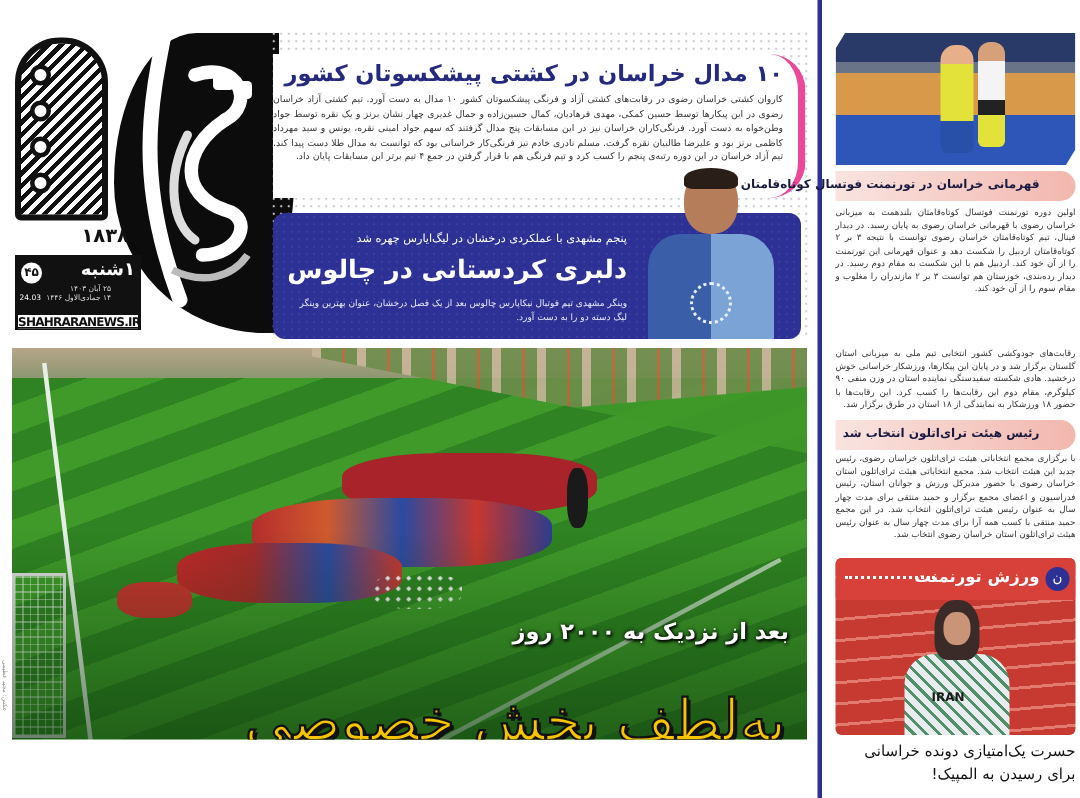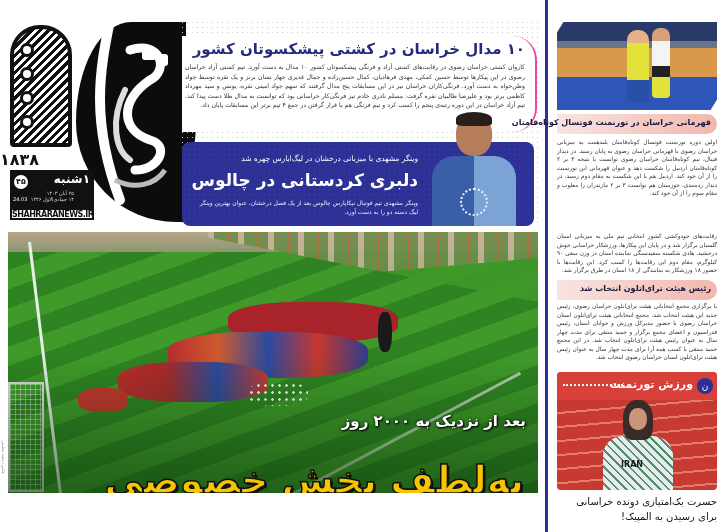--- a/index.html
+++ b/index.html
@@ -8,31 +8,31 @@
 
   .page { position: absolute; left: 0; top: 0; width: 720px; height: 532px; background: #fff; }
 
   
   .masthead { position: absolute; left: 0; top: 0; width: 180px; height: 230px; }
   .logo-dark { position: absolute; left: 76px; top: 22px; width: 110px; height: 200px; background: #0c0c0c; border-radius: 55px 0 0 100px / 100px 0 0 100px; }
   .logo-dark::after { content: ""; position: absolute; right: -10px; top: 10px; width: 100px; height: 180px; border-radius: 50%; background: #0c0c0c; }
   .logo-script { position: absolute; left: 80px; top: 10px; width: 100px; height: 200px; }
   .emblem { position: absolute; left: 10px; top: 25px; width: 62px; height: 122px; border: 4px solid #111; border-radius: 30px 30px 4px 4px; background: repeating-linear-gradient(135deg,#111 0 3px,#fff 3px 6px); }
   .emblem .dot { position: absolute; left: 6px; width: 14px; height: 14px; border: 3px solid #111; border-radius: 50%; background: #fff; }
-  .year { position: absolute; left: 0; top: 150px; width: 66px; font-size: 16px; font-weight: bold; color: #111; letter-spacing: 6px; text-align: left; direction: rtl; }
+  .year { position: absolute; left: 20px; top: 150px; width: 66px; font-size: 13px; font-weight: bold; color: #111; letter-spacing: 6px; text-align: right; direction: rtl; }
   .datebox { position: absolute; left: 10px; top: 170px; width: 84px; height: 50px; background: #111; color: #fff; }
   .datebox .day { position: absolute; right: 4px; top: 2px; font-size: 12px; font-weight: bold; direction: rtl; }
   .datebox .num { position: absolute; left: 4px; top: 5px; width: 14px; height: 14px; border-radius: 50%; background: #fff; color: #111; font-size: 8px; font-weight: bold; text-align: center; line-height: 14px; }
   .datebox .small { position: absolute; left: 20px; top: 20px; width: 44px; font-size: 5px; color: #ddd; direction: rtl; line-height: 6px; }
   .datebox .code { position: absolute; left: 3px; top: 26px; font-size: 5px; }
   .datebox .site { position: absolute; left: 2px; bottom: 1px; right: 2px; font-size: 8px; font-weight: bold; letter-spacing: -0.5px; background: #fff; color: #111; text-align: center; text-decoration: underline; }
 
   
   .dots-bg { position: absolute; left: 180px; top: 20px; width: 360px; height: 205px; background-image: radial-gradient(#c8c8d4 0.8px, transparent 1px); background-size: 5px 5px; }
-  .top-story { position: absolute; left: 182px; top: 36px; width: 355px; height: 96px; background: #fff; border-right: 2px solid #ec4899; border-radius: 0 24px 24px 0; }
+  .top-story { position: absolute; left: 182px; top: 36px; width: 355px; height: 96px; background: #fff; border-right: 5px solid #ec4899; border-radius: 0 24px 24px 0; }
   .top-title { position: absolute; right: 10px; top: 4px; font-size: 15px; font-weight: bold; color: #262a7f; direction: rtl; white-space: nowrap; }
   .top-body { position: absolute; right: 10px; top: 26px; width: 340px; font-size: 6.2px; line-height: 9.5px; color: #333; direction: rtl; text-align: justify; }
 
   .blue-box { position: absolute; left: 182px; top: 142px; width: 352px; height: 84px; background: #2d3094; border-radius: 8px 8px 8px 8px; overflow: visible; }
   .blue-box::before { content: ""; position: absolute; inset: 0; border-radius: 8px; background-image: radial-gradient(rgba(255,255,255,0.08) 0.8px, transparent 1px); background-size: 5px 5px; }
   .player { position: absolute; right: 14px; top: -32px; width: 92px; height: 116px; }
   .player .head { position: absolute; left: 28px; top: 4px; width: 36px; height: 42px; border-radius: 45%; background: #b57d5a; }
   .player .hair { position: absolute; left: 28px; top: 2px; width: 36px; height: 14px; border-radius: 50% 50% 20% 20%; background: #2a1e18; }
   .player .body { position: absolute; left: 4px; top: 46px; width: 84px; height: 70px; border-radius: 22px 22px 0 0; background: linear-gradient(90deg,#3a5fa8 0 50%,#7ca3d6 50% 100%); }
   .player .crest { position: absolute; left: 32px; top: 78px; width: 28px; height: 28px; border-radius: 50%; border: 2px dotted #e8eef8; }
@@ -45,32 +45,32 @@
   .main-photo .wall { position: absolute; left: 0; top: 0; width: 530px; height: 20px; background: linear-gradient(#b7a68a,#8c9770); }
   .main-photo .fence { position: absolute; left: 200px; top: 0; width: 330px; height: 70px; background: linear-gradient(175deg, transparent 0 55%, #3f9a2a 56%), repeating-linear-gradient(90deg,#c8b59a 0 6px,#6e8d4c 6px 20px, #b66a3c 20px 22px, #6e8d4c 22px 30px); clip-path: polygon(0 0,100% 0,100% 100%,0 8%); opacity: .9; }
   .main-photo .line1 { position: absolute; left: 20px; top: 10px; width: 3px; height: 300px; background: #e6efe6; transform: rotate(-7deg); transform-origin: top; }
   .main-photo .line2 { position: absolute; left: 230px; top: 210px; width: 300px; height: 3px; background: rgba(230,239,230,.7); transform: rotate(-28deg); }
   .main-photo .goal { position: absolute; left: 0; top: 150px; width: 36px; height: 110px; border: 2px solid #ddd; background: repeating-linear-gradient(0deg,rgba(255,255,255,.4) 0 1px,transparent 1px 5px), repeating-linear-gradient(90deg,rgba(255,255,255,.4) 0 1px,transparent 1px 5px); }
   .main-photo .crowd { position: absolute; left: 70px; top: 70px; width: 330px; height: 110px; }
   .crowd .blob { position: absolute; border-radius: 40%; }
   .main-photo .fade { position: absolute; left: 0; bottom: 0; width: 530px; height: 140px; background: linear-gradient(transparent, rgba(10,50,10,0.55)); }
   .kicker1 { position: absolute; right: 12px; top: 180px; font-size: 15px; font-weight: bold; color: #fff; direction: rtl; white-space: nowrap; text-shadow: 0 0 3px #000, 1px 1px 2px #000; }
   .kicker2 { position: absolute; right: 12px; top: 202px; font-size: 15px; font-weight: bold; color: #fff; direction: rtl; white-space: nowrap; text-shadow: 0 0 3px #000, 1px 1px 2px #000; }
-  .headline { position: absolute; right: 14px; top: 226px; font-size: 38px; font-weight: bold; color: #f6c500; direction: rtl; white-space: nowrap; -webkit-text-stroke: 1.5px #111; text-shadow: 2px 2px 0 #111; letter-spacing: 1px; }
+  .headline { position: absolute; right: 14px; top: 226px; font-size: 38px; font-weight: normal; color: #f6c500; direction: rtl; white-space: nowrap; -webkit-text-stroke: 1.5px #111; text-shadow: 2px 2px 0 #111; letter-spacing: 1px; }
 
   
   .vdivider { position: absolute; left: 545px; top: 0; width: 3px; height: 532px; background: #2d3094; }
 
   
   .rcol { position: absolute; left: 552px; top: 0; width: 168px; height: 532px; }
   .futsal-photo { position: absolute; left: 5px; top: 22px; width: 160px; height: 88px; background: linear-gradient(180deg,#2a3a68 0 22%,#6a7488 22% 30%,#d89a4a 30% 62%,#2e55b8 62% 100%); clip-path: polygon(4% 0,100% 0,100% 88%,96% 100%,0 100%,0 12%); }
   .futsal-photo .p1 { position: absolute; left: 70px; top: 8px; width: 22px; height: 72px; border-radius: 10px 10px 4px 4px; background: linear-gradient(#e8b08a 0 18%,#e3e23a 18% 70%,#2850a8 70%); }
   .futsal-photo .p2 { position: absolute; left: 95px; top: 6px; width: 18px; height: 70px; border-radius: 8px 8px 4px 4px; background: linear-gradient(#d6a07a 0 18%,#f4f4f4 18% 55%,#222 55% 70%,#e3e23a 70%); }
   .rbar { position: absolute; left: 5px; width: 160px; height: 20px; background: linear-gradient(90deg,#f9e4e0,#f2b7ae); border-radius: 0 10px 10px 0; }
-  .rbar span { position: absolute; right: 6px; top: 4px; font-size: 8px; font-weight: bold; color: #1a1a40; direction: rtl; white-space: nowrap; margin-left: 35px; }
+  .rbar span { position: absolute; right: 24px; top: 4px; font-size: 8px; font-weight: bold; color: #1a1a40; direction: rtl; white-space: nowrap; margin-left: 35px; }
   .rtext { position: absolute; left: 5px; width: 160px; font-size: 5.8px; line-height: 8.5px; color: #333; direction: rtl; text-align: justify; }
   .women-box { position: absolute; left: 5px; top: 372px; width: 160px; height: 118px; background: repeating-linear-gradient(175deg,#c73a32 0 12px,#e27a6e 12px 14px); overflow: hidden; border-radius: 4px; }
   .women-box .topbar { position: absolute; left: 0; top: 0; width: 160px; height: 28px; background: #d8403a; }
   .women-box .dashes { position: absolute; left: 6px; top: 12px; width: 60px; height: 2px; border-top: 2px dotted #fff; }
   .women-box .label { position: absolute; right: 24px; top: 6px; font-size: 11px; font-weight: bold; color: #fff; direction: rtl; white-space: nowrap; }
   .women-box .logo { position: absolute; right: 4px; top: 6px; width: 16px; height: 16px; border-radius: 50%; background: #2d3094; color: #fff; font-size: 9px; text-align: center; line-height: 16px; }
   .women-box .athlete { position: absolute; left: 36px; top: 28px; width: 88px; height: 90px; }
   .athlete .hijab { position: absolute; left: 30px; top: 0; width: 30px; height: 40px; border-radius: 45% 45% 30% 30%; background: #3a2a28; }
   .athlete .face { position: absolute; left: 36px; top: 8px; width: 18px; height: 22px; border-radius: 45%; background: #c99478; }
   .athlete .shirt { position: absolute; left: 10px; top: 36px; width: 70px; height: 54px; border-radius: 20px 20px 0 0; background: repeating-linear-gradient(45deg,#e9ecef 0 4px,#4f8f6a 4px 6px); }
@@ -121,21 +121,21 @@
     <div class="top-body">کاروان کشتی خراسان رضوی در رقابت‌های کشتی آزاد و فرنگی پیشکسوتان کشور ۱۰ مدال به دست آورد. تیم کشتی آزاد خراسان رضوی در این پیکارها توسط حسین کمکی، مهدی فرهادیان، کمال حسین‌زاده و جمال غدیری چهار نشان برنز و یک نقره توسط جواد وطن‌خواه به دست آورد. فرنگی‌کاران خراسان نیز در این مسابقات پنج مدال گرفتند که سهم جواد امینی نقره، یونس و سید مهرداد کاظمی برنز بود و علیرضا طالبیان نقره گرفت. مسلم نادری خادم نیز فرنگی‌کار خراسانی بود که توانست به مدال طلا دست پیدا کند. تیم آزاد خراسان در این دوره رتبه‌ی پنجم را کسب کرد و تیم فرنگی هم با قرار گرفتن در جمع ۴ تیم برتر این مسابقات پایان داد.</div>
   </div>
 
   <div class="blue-box">
     <div class="player">
       <div class="body"></div>
       <div class="crest"></div>
       <div class="head"></div>
       <div class="hair"></div>
     </div>
-    <div class="blue-kicker">وینگر مشهدی با میزبانی درخشان در لیگ‌ایارس چهره شد</div>
+    <div class="blue-kicker">پنجم مشهدی با عملکردی درخشان در لیگ‌ایارس چهره شد</div>
     <div class="blue-title">دلبری کردستانی در چالوس</div>
     <div class="blue-body">وینگر مشهدی تیم فوتبال نیکا‌پارس چالوس بعد از یک فصل درخشان، عنوان بهترین وینگر لیگ دسته دو را به دست آورد.</div>
   </div>
 
   <div class="main-photo">
     <div class="wall"></div>
     <div class="fence"></div>
     <div class="line1"></div>
     <div class="line2"></div>
     <div class="goal"></div>

